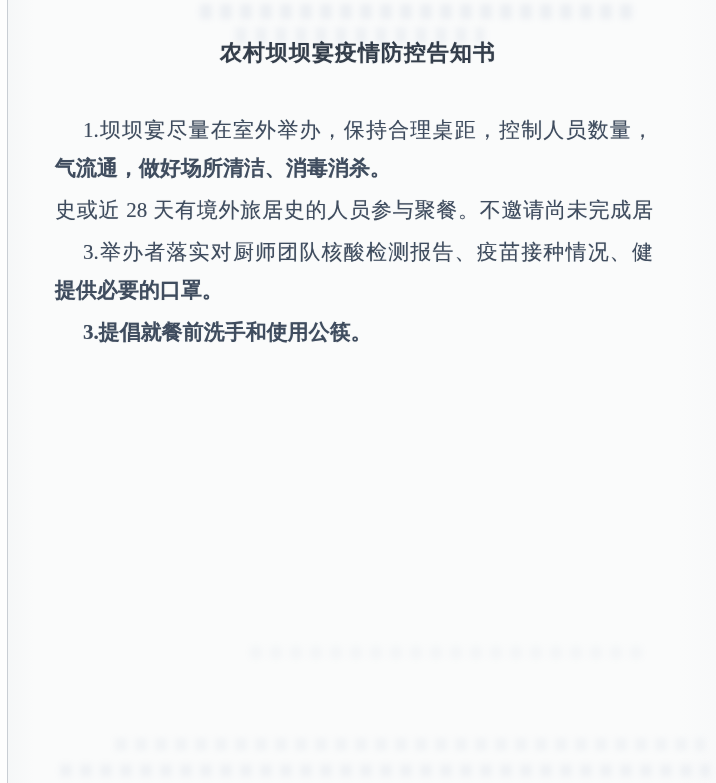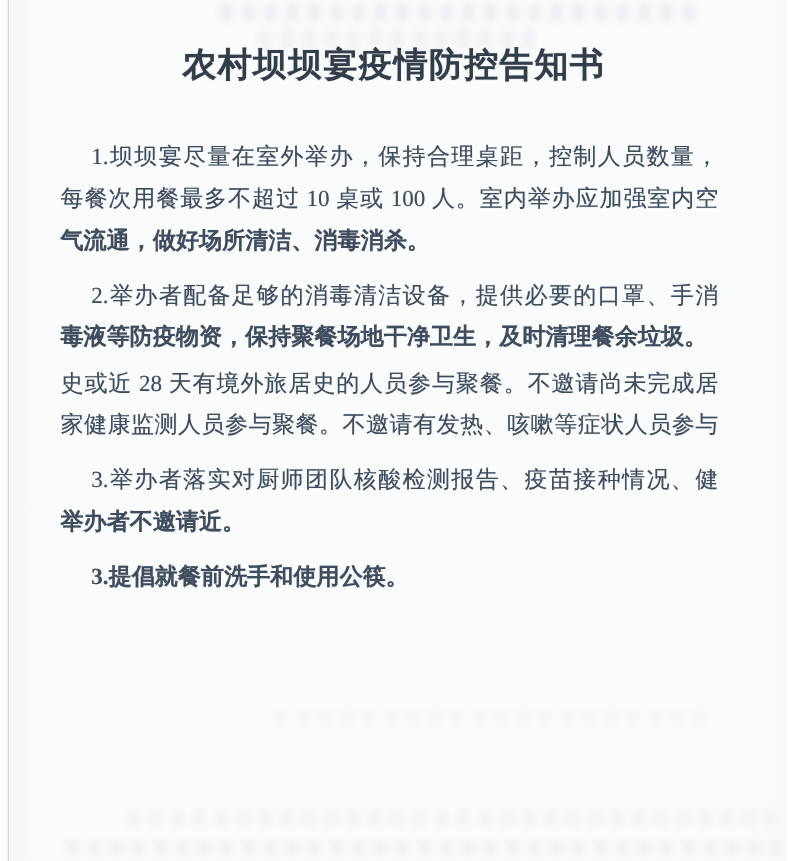--- a/index.html
+++ b/index.html
@@ -27,21 +27,21 @@
     width: 8px; height: 100%;
     background: #fefefe;
     border-right: 1px solid var(--edge);
   }
 
   .doc-title {
     position: absolute;
     left: 0; top: 38px;
     width: 716px;
     text-align: center;
-    font-size: 31px;
+    font-size: 22px;
     font-weight: 700;
     letter-spacing: 1px;
     color: var(--title);
     text-shadow: 0 0 1px rgba(51,61,74,0.45);
   }
 
   .doc-body {
     position: absolute;
     left: 55px; top: 111px;
     width: 598px;
@@ -51,21 +51,21 @@
   }
 
   .para + .para { margin-top: 4px; }
 
   .line {
     line-height: 38px;
     text-align: justify;
     text-align-last: justify;
     white-space: nowrap;
   }
-  .line.first { text-indent: 28px; margin-top: 12px; }
+  .line.first { text-indent: 28px; }
   .line.last { text-align-last: left; white-space: normal; font-weight: bold; }
 
   
   .ghost {
     position: absolute;
     filter: blur(3px);
     background: repeating-linear-gradient(90deg,
       rgba(156,172,198,0.32) 0 12px,
       rgba(156,172,198,0) 12px 20px);
   }
@@ -82,34 +82,28 @@
   <div class="edge-strip"></div>
 
   <div class="ghost ghost-top-1"></div>
   <div class="ghost ghost-top-2"></div>
 
   <h1 class="doc-title">农村坝坝宴疫情防控告知书</h1>
 
   <div class="doc-body">
       <div class="para">
         <div class="line first">1.坝坝宴尽量在室外举办，保持合理桌距，控制人员数量，</div>
-        <div class="line">每餐次用餐最多不超过 10 桌或 100 人。室内举办应加强室内空</div>
         <div class="line last">气流通，做好场所清洁、消毒消杀。</div>
       </div>
       <div class="para">
-        <div class="line first">2.举办者配备足够的消毒清洁设备，提供必要的口罩、手消</div>
-        <div class="line last">毒液等防疫物资，保持聚餐场地干净卫生，及时清理餐余垃圾。</div>
-      </div>
-      <div class="para">
         <div class="line">史或近 28 天有境外旅居史的人员参与聚餐。不邀请尚未完成居</div>
-        <div class="line">家健康监测人员参与聚餐。不邀请有发热、咳嗽等症状人员参与</div>
       </div>
       <div class="para">
         <div class="line first">3.举办者落实对厨师团队核酸检测报告、疫苗接种情况、健</div>
-        <div class="line last">举办者不邀请近。</div>
+        <div class="line last">提供必要的口罩。</div>
       </div>
       <div class="para">
         <div class="line first last">3.提倡就餐前洗手和使用公筷。</div>
       </div>
     </div>
 
   <div class="ghost ghost-bottom-1"></div>
   <div class="ghost ghost-bottom-2"></div>
   <div class="ghost ghost-bottom-3"></div>
 </div>

